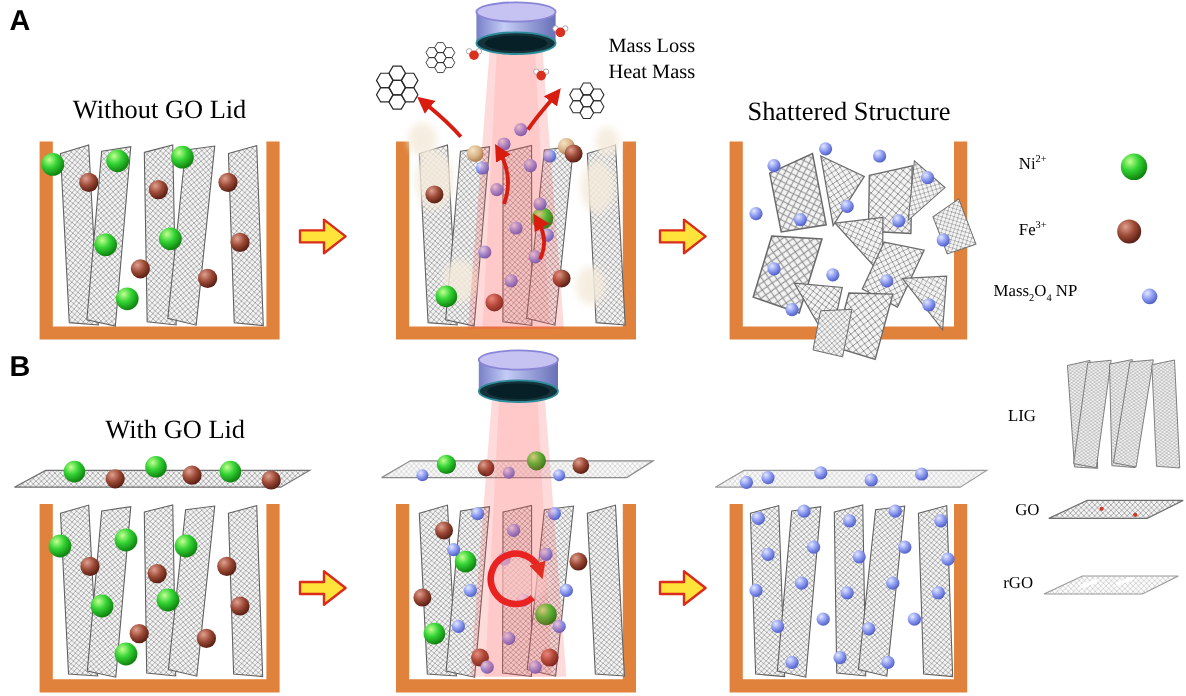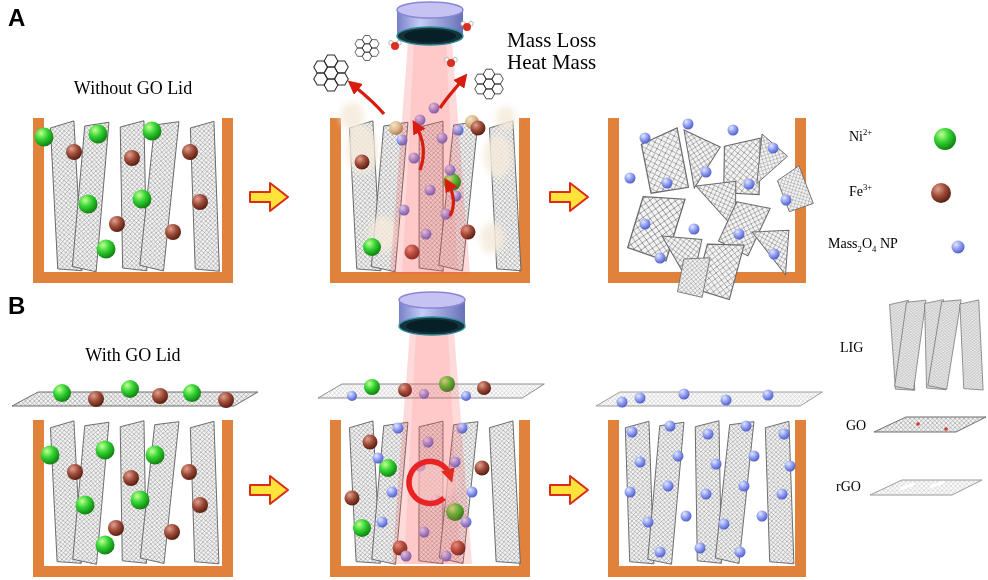--- a/index.html
+++ b/index.html
@@ -2,22 +2,22 @@
 <html><head>
 <meta charset="utf-8">
 <style>
   * { margin:0; padding:0; box-sizing:border-box; }
   html,body { width:988px; height:580px; background:#fff; }
   body { font-family:"Liberation Serif", serif; color:#000; }
   .canvas { position:relative; width:988px; height:580px; overflow:hidden; background:#fff; }
   .art { position:absolute; left:0; top:0; }
   .lbl { position:absolute; z-index:2; white-space:nowrap; }
   .panel-letter { font-family:"Liberation Sans", sans-serif; font-weight:bold; font-size:24px; }
-  .title { font-size:18px; text-align:center; white-space:normal; }
-  .loss { font-size:21px; }
+  .title { font-size:22px; text-align:center; white-space:normal; }
+  .loss { font-size:17px; }
   .legend-label { font-size:14px; }
   sup,sub { font-size:0.62em; }
   .cNi { fill:url(#gNi); }
   .cFe { fill:url(#gFe); }
   .cNp { fill:url(#gNp); }
   .cTan { fill:url(#gTan); }
 </style>
 </head>
 <body>
 
@@ -388,23 +388,24 @@
       <use href="#lidShort" transform="translate(870,477)" fill="url(#meshLight)" stroke="#9a9a9a" stroke-width="1"></use>
       <path d="M900,489 l14,-5 M930,487 l14,-5" stroke="#ffffff" stroke-width="3" fill="none"></path>
     </g>
   </g>
 </svg>
 
 <div class="lbl panel-letter" style="left:8px;top:4px">A</div>
 <div class="lbl title" style="left:33px;top:78px;width:200px">Without GO Lid</div>
 <div class="lbl loss" style="left:507px;top:28px">Mass Loss</div>
 <div class="lbl loss" style="left:507px;top:50px">Heat Mass</div>
+<div class="lbl title" style="left:600px;top:80px;width:215px">Shattered Structure</div>
 
 <div class="lbl panel-letter" style="left:8px;top:292px">B</div>
-<div class="lbl title" style="left:33px;top:345px;width:200px">With GO Lid</div>
+<div class="lbl title" style="left:46px;top:345px;width:200px">With GO Lid</div>
 
 <div class="lbl legend-label" style="left:849px;top:127px">
   <span>Ni</span><sup>2+</sup>
 </div>
 <div class="lbl legend-label" style="left:849px;top:182px">
   <span>Fe</span><sup>3+</sup>
 </div>
 <div class="lbl legend-label" style="left:828px;top:236px">
   <span>Mass</span><sub>2</sub><span>O</span><sub>4</sub><span> NP</span>
 </div>

